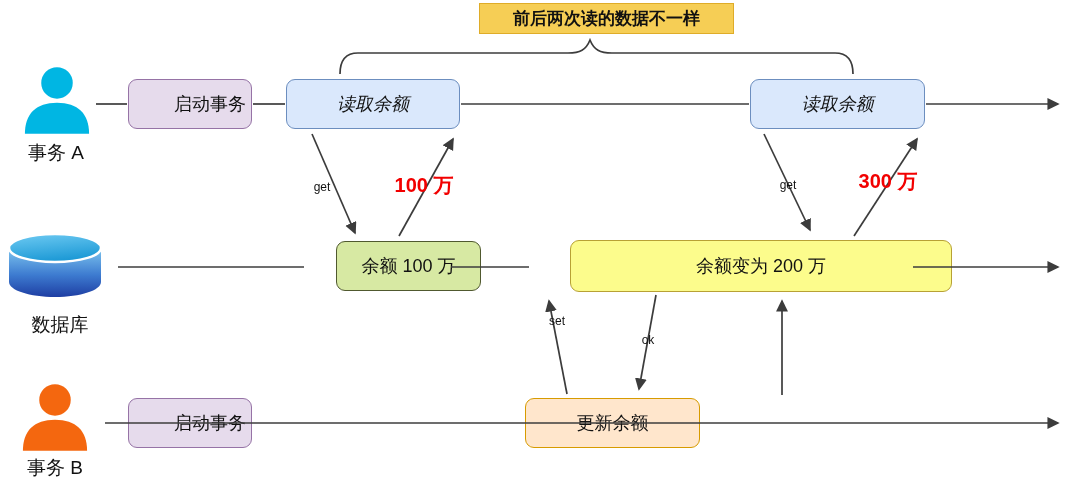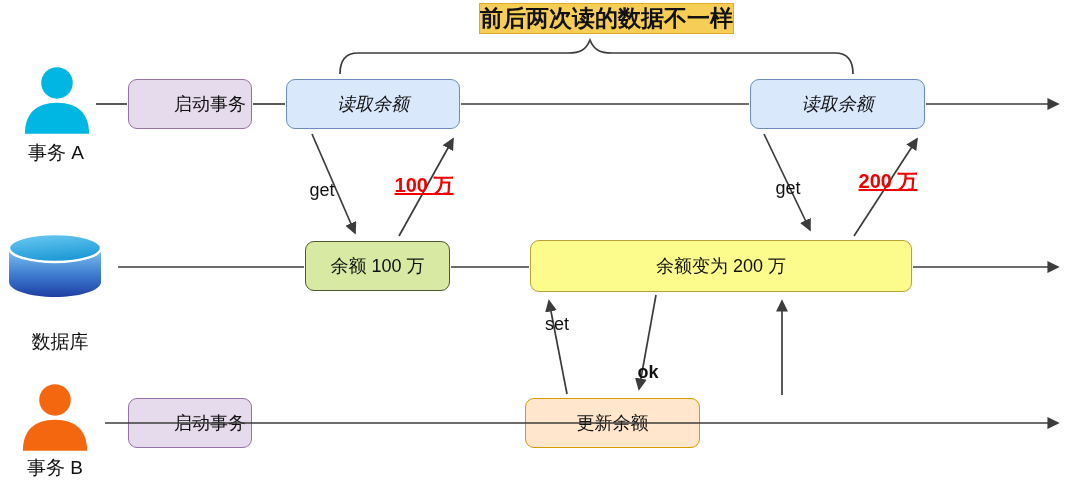--- a/index.html
+++ b/index.html
@@ -10,52 +10,52 @@
     color:#111;
   }
   .box {
     position:absolute; box-sizing:border-box;
     display:flex; align-items:center; justify-content:center;
     border-radius:9px; font-size:18px; font-weight:500;
     white-space:nowrap; z-index:1; line-height:1;
   }
   .purple { background:var(--purple-fill,#E6DBEC); border:1.6px solid var(--purple-stroke,#9673A6);padding-left:40px; }
   .blue   { background:var(--blue-fill,#DAE8FC);   border:1.6px solid var(--blue-stroke,#6C8EBF);font-style:italic; }
-  .green  { background:var(--green-fill,#D7E9A3);  border:1.6px solid var(--green-stroke,#50592F); }
-  .yellow { background:var(--yellow-fill,#FCFC8C); border:1.6px solid var(--yellow-stroke,#B8A135); }
+  .green  { background:var(--green-fill,#D7E9A3);  border:1.6px solid var(--green-stroke,#50592F);margin-left:31px; }
+  .yellow { background:var(--yellow-fill,#FCFC8C); border:1.6px solid var(--yellow-stroke,#B8A135);margin-left:40px; }
   .orange { background:var(--orange-fill,#FFE6CC); border:1.6px solid var(--orange-stroke,#D79B00); }
   .topmost { z-index:3; }
 
   .note {
     position:absolute; left:479px; top:3px; width:253px; height:29px;
     background:var(--note-bg,#F6CE55); border:1px solid var(--note-border,#DFAC28);
     display:flex; align-items:center; justify-content:center;
-    font-size:23px; font-weight:700; z-index:4; white-space:nowrap;
+    font-size:17px; font-weight:700; z-index:4; white-space:nowrap;
   }
 
   .actor-label {
     position:absolute; font-size:19px; font-weight:500; text-align:center;
     white-space:nowrap; z-index:1;
   }
   .icon-wrap { position:absolute; z-index:1; }
   .person-a { fill:var(--actor-a-color,#00B6E3); }
   .person-b { fill:var(--actor-b-color,#F4670F); }
 
   svg.overlay {
     position:absolute; left:0; top:0; z-index:2; pointer-events:none;
   }
   .edge { stroke:var(--line-color,#3C3C3C); stroke-width:1.7; fill:none; }
   .arrowhead { fill:var(--line-color,#3C3C3C); }
 
   .edge-label {
     position:absolute; z-index:4; text-align:center; white-space:nowrap;
-    font-size:18px; line-height:1; pointer-events:none;
+    font-size:12px; line-height:1; pointer-events:none;
   }
-  .edge-label.red  { color:var(--result-red,#F20000); font-weight:700; font-size:20px;text-decoration:underline; }
-  .edge-label.bold { font-weight:700;margin-top:29px; }
+  .edge-label.red  { color:var(--result-red,#F20000); font-weight:700; font-size:20px; }
+  .edge-label.bold { font-weight:400; }
 </style>
 </head>
 <body>
 
 <div class="stage">
 
   <div class="note">前后两次读的数据不一样</div>
 
   <div class="icon-wrap" style="left:22px; top:66px;">
     <svg width="70" height="70" viewBox="0 0 60 60">
@@ -75,21 +75,21 @@
         </linearGradient>
         <linearGradient id="dbTop" x1="0" y1="0" x2="0.3" y2="1">
           <stop offset="0" stop-color="#6FCBF3"></stop>
           <stop offset="1" stop-color="#1E9AD6"></stop>
         </linearGradient>
       </defs>
       <path d="M3,16 V50 C3,58.3 23.6,65 49,65 C74.4,65 95,58.3 95,50 V16 Z" fill="url(#dbBody)"></path>
       <ellipse cx="49" cy="16" rx="46" ry="14" fill="url(#dbTop)" stroke="#ffffff" stroke-width="2.5"></ellipse>
     </svg>
   </div>
-  <div class="actor-label" style="left:14px; top:329px; width:92px;">数据库</div>
+  <div class="actor-label" style="left:14px; top:312px; width:92px;">数据库</div>
 
   <div class="icon-wrap" style="left:20px; top:383px;">
     <svg width="70" height="70" viewBox="0 0 60 60">
       <circle class="person-b" cx="30" cy="14.5" r="13.5"></circle>
       <path class="person-b" d="M2.5,58 C2.5,41 12,31.5 30,31.5 C48,31.5 57.5,41 57.5,58 Z"></path>
     </svg>
   </div>
   <div class="actor-label" style="left:19px; top:455px; width:72px;">事务 B</div>
 
   <div class="box purple" style="left:128px; top:79px; width:124px; height:50px;">启动事务</div>
@@ -127,17 +127,17 @@
     <path class="edge" d="M764,134 L810,230" marker-end="url(#arrow)"></path>
     <path class="edge" d="M854,236 L917,139" marker-end="url(#arrow)"></path>
     <path class="edge" d="M567,394 L549,301" marker-end="url(#arrow)"></path>
     <path class="edge" d="M656,295 L639,389" marker-end="url(#arrow)"></path>
     <path class="edge" d="M782,395 L782,301" marker-end="url(#arrow)"></path>
   </svg>
 
   <div class="edge-label" style="left:297px; top:181px; width:50px;">get</div>
   <div class="edge-label red" style="left:374px; top:175px; width:100px;">100 万</div>
   <div class="edge-label" style="left:763px; top:179px; width:50px;">get</div>
-  <div class="edge-label red" style="left:838px; top:171px; width:100px;">200 万</div>
+  <div class="edge-label red" style="left:838px; top:171px; width:100px;">300 万</div>
   <div class="edge-label" style="left:532px; top:315px; width:50px;">set</div>
   <div class="edge-label bold" style="left:623px; top:334px; width:50px;">ok</div>
 
 </div>
 
 </body></html>

